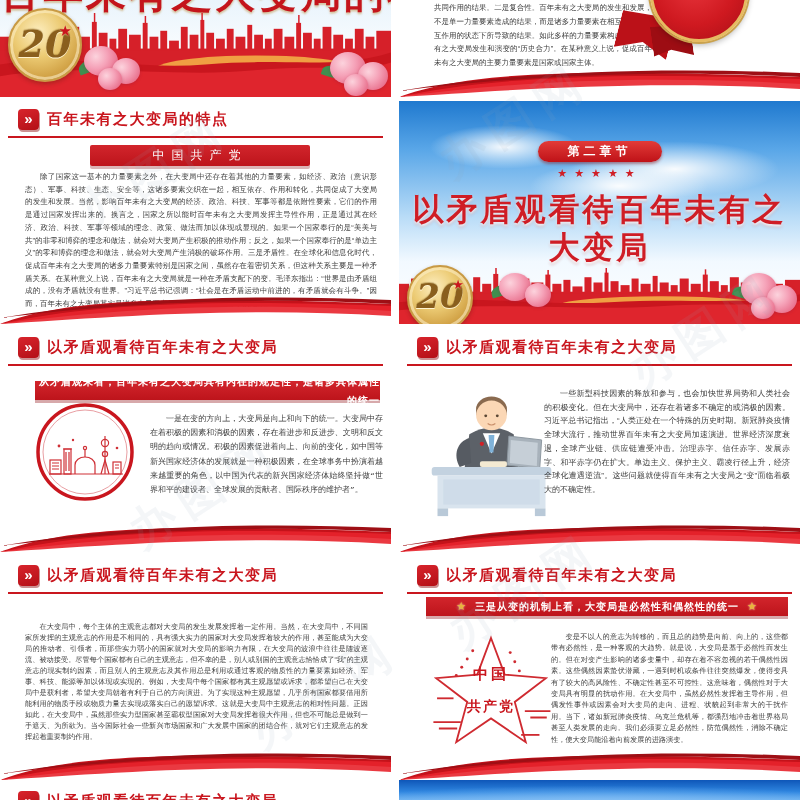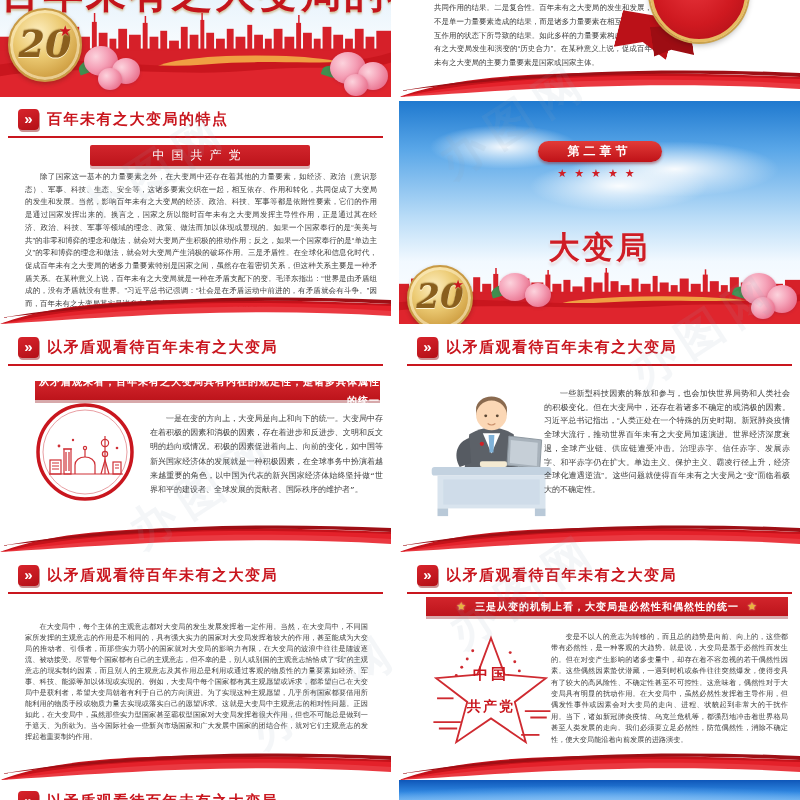--- a/index.html
+++ b/index.html
@@ -204,20 +204,21 @@
       <path d="M0,30 C120,10 260,6 400,12 L400,16 C250,8 110,16 0,30 Z" fill="#9e0f15"></path>
     </svg>
   </section>
 
   <section class="slide r1">
     <div class="cloud" style="left:30px;top:24px;width:150px;height:44px;"></div>
     <div class="cloud" style="right:20px;top:40px;width:210px;height:56px;"></div>
     <div class="cloud" style="left:130px;top:60px;width:180px;height:50px;"></div>
     <div class="badge">第二章节</div>
     <div class="stars-row">★★★★★</div>
+    <div class="cover-title ct1">以矛盾观看待百年未有之</div>
     <div class="cover-title ct2">大变局</div>
     <svg class="cover-band" style="bottom:0;height:56px;" viewBox="0 0 400 85" preserveAspectRatio="none">
       <g fill="#d62029">
         <rect x="0" y="36" width="400" height="49"></rect>
         <rect x="0" y="24" width="10" height="14"></rect>
           <rect x="12" y="16" width="7" height="22"></rect>
           <rect x="21" y="26" width="9" height="12"></rect>
         <rect x="32" y="12" width="5" height="26"></rect>
           <rect x="39" y="22" width="10" height="16"></rect>
           <rect x="51" y="18" width="7" height="20"></rect>

